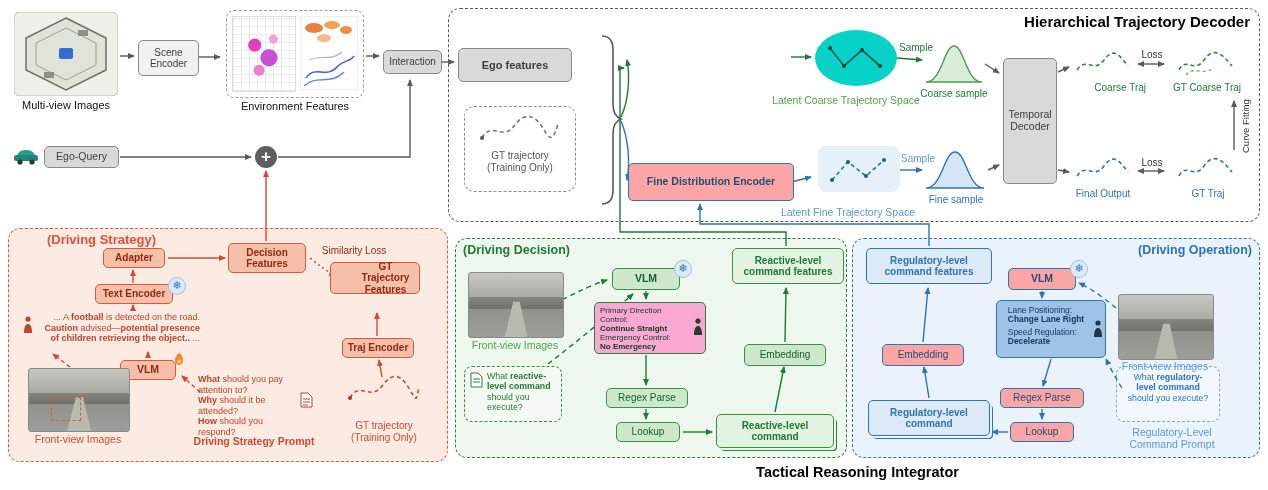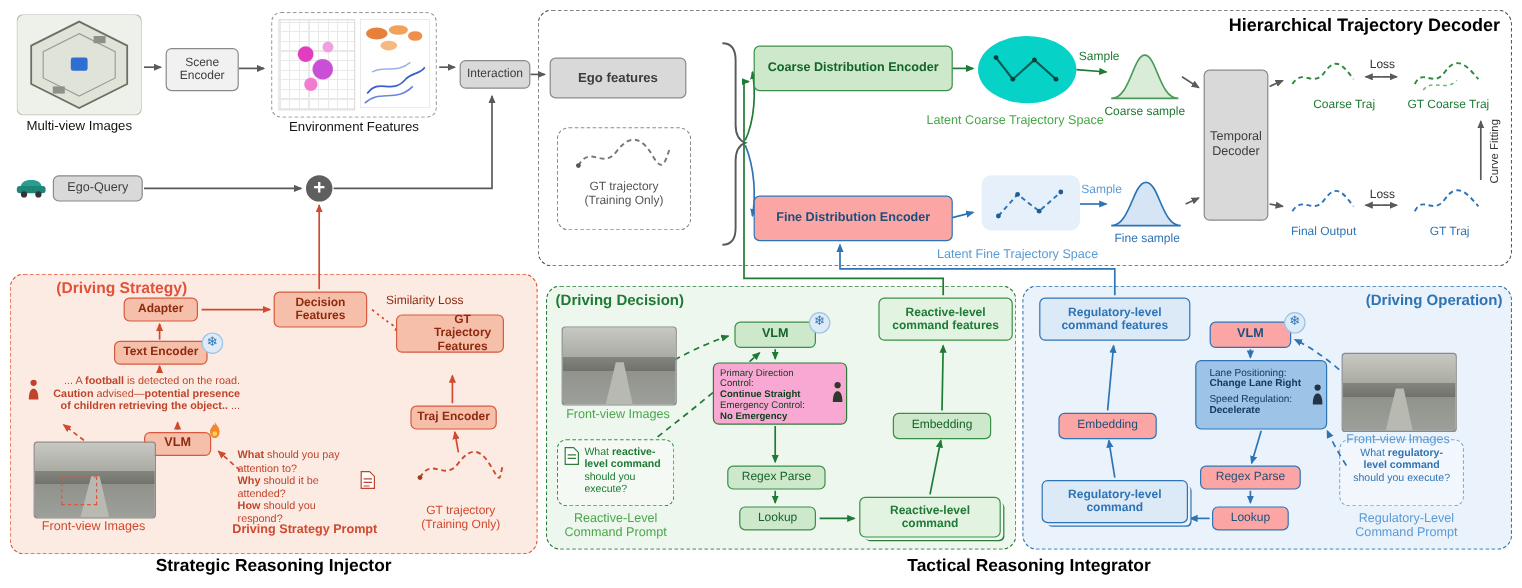--- a/index.html
+++ b/index.html
@@ -174,21 +174,20 @@
   <div class="sec" style="left:464px;top:106px;width:112px;height:86px;border-color:#8c8c8c;background:#fff;border-radius:10px;"></div>
   <svg class="abs" style="position:absolute;left:478px;top:112px;z-index:2;" width="84" height="34">
     <path d="M4,26 C14,8 24,30 36,14 S58,4 66,18 S76,24 80,12" stroke="#777" stroke-width="1.6" stroke-dasharray="4 3" fill="none"></path>
     <circle cx="4" cy="26" r="2" fill="#555"></circle>
   </svg>
   <div class="lbl" style="left:466px;top:150px;width:108px;font-size:10px;color:#555;">
     <div>GT trajectory</div>
       <div>(Training Only)</div>
   </div>
 
-  <div class="box gn b" style="left:628px;top:38px;width:166px;height:38px;font-size:10.5px;">Coarse Distribution Encoder</div>
   <div class="box bl b" style="left:628px;top:163px;width:166px;height:38px;font-size:10.5px;">Fine Distribution Encoder</div>
 
   <div class="ell" style="left:815px;top:30px;width:82px;height:56px;background:#07d2c8;z-index:2;"></div>
   <svg class="abs" style="position:absolute;left:822px;top:36px;z-index:3;" width="70" height="44">
     <polyline points="8,12 22,30 40,14 58,30" stroke="#075c55" stroke-width="1.8" fill="none"></polyline>
     <circle cx="8" cy="12" r="2" fill="#063f3a"></circle>
       <circle cx="22" cy="30" r="2" fill="#063f3a"></circle>
     <circle cx="40" cy="14" r="2" fill="#063f3a"></circle>
       <circle cx="58" cy="30" r="2" fill="#063f3a"></circle>
   </svg>
@@ -283,21 +282,20 @@
   <div class="box rd b" style="left:342px;top:338px;width:72px;height:20px;font-size:10px;">Traj Encoder</div>
   <svg class="abs" style="position:absolute;left:346px;top:372px;z-index:2;" width="76" height="36">
     <path d="M4,26 C14,8 24,30 36,14 S56,4 64,18 S70,26 73,16" stroke="#cc4a2e" stroke-width="1.6" stroke-dasharray="4 3" fill="none"></path>
     <circle cx="4" cy="26" r="2" fill="#a23a22"></circle>
   </svg>
   <div class="lbl" style="left:328px;top:420px;width:112px;font-size:10px;color:#d1492e;">
     <div>GT trajectory</div>
       <div>(Training Only)</div>
   </div>
 
-  <div class="lbl b" style="left:8px;top:464px;width:440px;font-size:14.5px;color:#000;">Strategic Reasoning Injector</div>
 
   <div class="lbl b" style="left:463px;top:243px;width:140px;text-align:left;font-size:12.5px;color:#1e7a34;">(Driving Decision)</div>
 
   <div class="photo" style="left:468px;top:272px;width:94px;height:64px;">
       <div class="road"></div>
     </div>
   <div class="lbl" style="left:462px;top:339px;width:106px;font-size:10.5px;color:#4aa64a;">Front-view Images</div>
 
   <div class="box gn b" style="left:612px;top:268px;width:68px;height:22px;font-size:10.5px;">VLM</div>
   <div class="snow" style="left:674px;top:260px;">❄</div>
@@ -323,21 +321,20 @@
 
   <div class="sec" style="left:464px;top:366px;width:98px;height:56px;border-color:#3a9048;background:#f4faf3;border-radius:8px;"></div>
   <svg class="docic" style="left:470px;top:372px;" width="13" height="16">
     <path d="M1,1 h7 l4,4 v10 h-11 z" fill="#fff" stroke="#2f7d3c"></path>
     <line x1="3" y1="7" x2="10" y2="7" stroke="#2f7d3c"></line>
       <line x1="3" y1="10" x2="10" y2="10" stroke="#2f7d3c"></line>
   </svg>
   <div class="lbl" style="left:487px;top:371px;width:72px;text-align:left;font-size:8.8px;color:#1e7a34;">
     <span>What </span><span class="b">reactive-level command</span><span> should you execute?</span>
   </div>
-  <div class="lbl" style="left:456px;top:426px;width:114px;font-size:10.5px;color:#4aa64a;">Reactive-Level Command Prompt</div>
 
   <div class="lbl b" style="left:1112px;top:243px;width:140px;text-align:right;font-size:12.5px;color:#2e74b5;">(Driving Operation)</div>
 
   <div class="box bll b" style="left:866px;top:248px;width:126px;height:36px;font-size:10px;">Regulatory-level command features</div>
   <div class="box bl b" style="left:1008px;top:268px;width:68px;height:22px;font-size:10.5px;">VLM</div>
   <div class="snow" style="left:1070px;top:260px;">❄</div>
 
   <div class="box bl2" style="left:996px;top:300px;width:110px;height:58px;font-size:8.4px;text-align:left;align-items:flex-start;padding:5px 16px 3px 6px;">
     <div>
       <div>Lane Positioning:</div>

